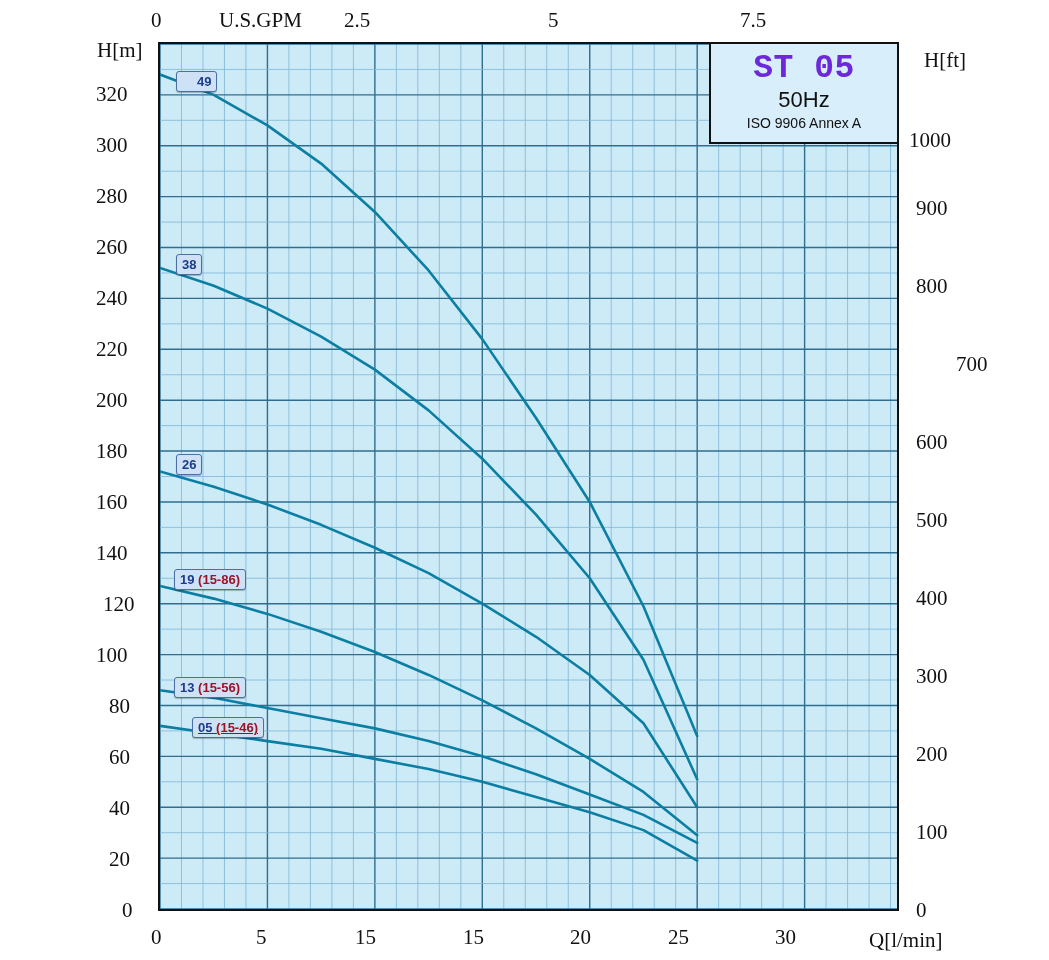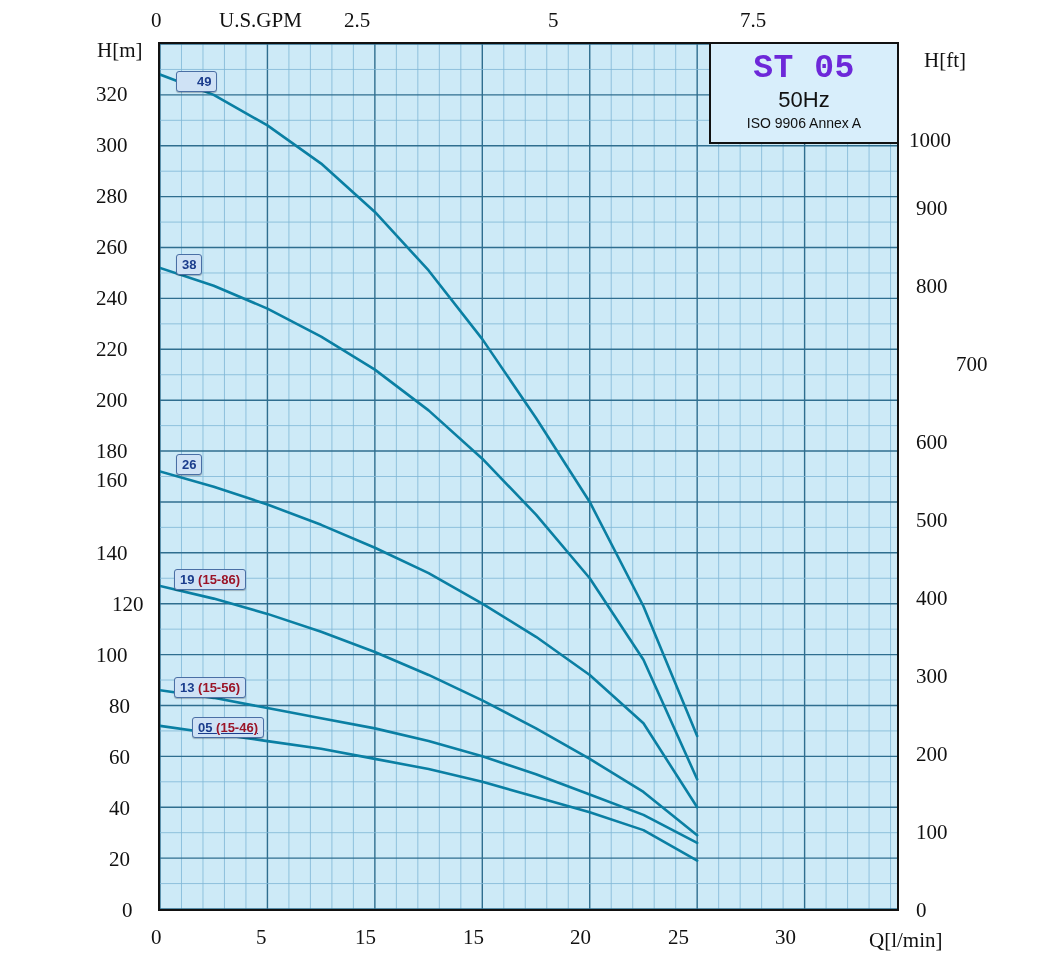--- a/index.html
+++ b/index.html
@@ -47,23 +47,23 @@
   <div class="lbl axis-title" style="left:97px;top:38px;">H[m]</div>
   <div class="lbl axis-title" style="left:915px;top:48px;margin-left:9px;">H[ft]</div>
   <div class="lbl axis-title" style="left:869px;top:928px;">Q[l/min]</div>
 
   <div class="lbl tick" style="left:122px;top:898px;">0</div>
   <div class="lbl tick" style="left:109px;top:847px;">20</div>
   <div class="lbl tick" style="left:109px;top:796px;">40</div>
   <div class="lbl tick" style="left:109px;top:745px;">60</div>
   <div class="lbl tick" style="left:109px;top:694px;">80</div>
   <div class="lbl tick" style="left:96px;top:643px;">100</div>
-  <div class="lbl tick" style="left:112px;top:592px;">120</div>
+  <div class="lbl tick" style="left:103px;top:592px;">120</div>
   <div class="lbl tick" style="left:96px;top:541px;">140</div>
-  <div class="lbl tick" style="left:96px;top:468px;">160</div>
+  <div class="lbl tick" style="left:96px;top:490px;">160</div>
   <div class="lbl tick" style="left:96px;top:439px;">180</div>
   <div class="lbl tick" style="left:96px;top:388px;">200</div>
   <div class="lbl tick" style="left:96px;top:337px;">220</div>
   <div class="lbl tick" style="left:96px;top:286px;">240</div>
   <div class="lbl tick" style="left:96px;top:235px;">260</div>
   <div class="lbl tick" style="left:96px;top:184px;">280</div>
   <div class="lbl tick" style="left:96px;top:133px;">300</div>
   <div class="lbl tick" style="left:96px;top:82px;">320</div>
 
   <div class="lbl tick-right" style="left:916px;top:898px;">0</div>

